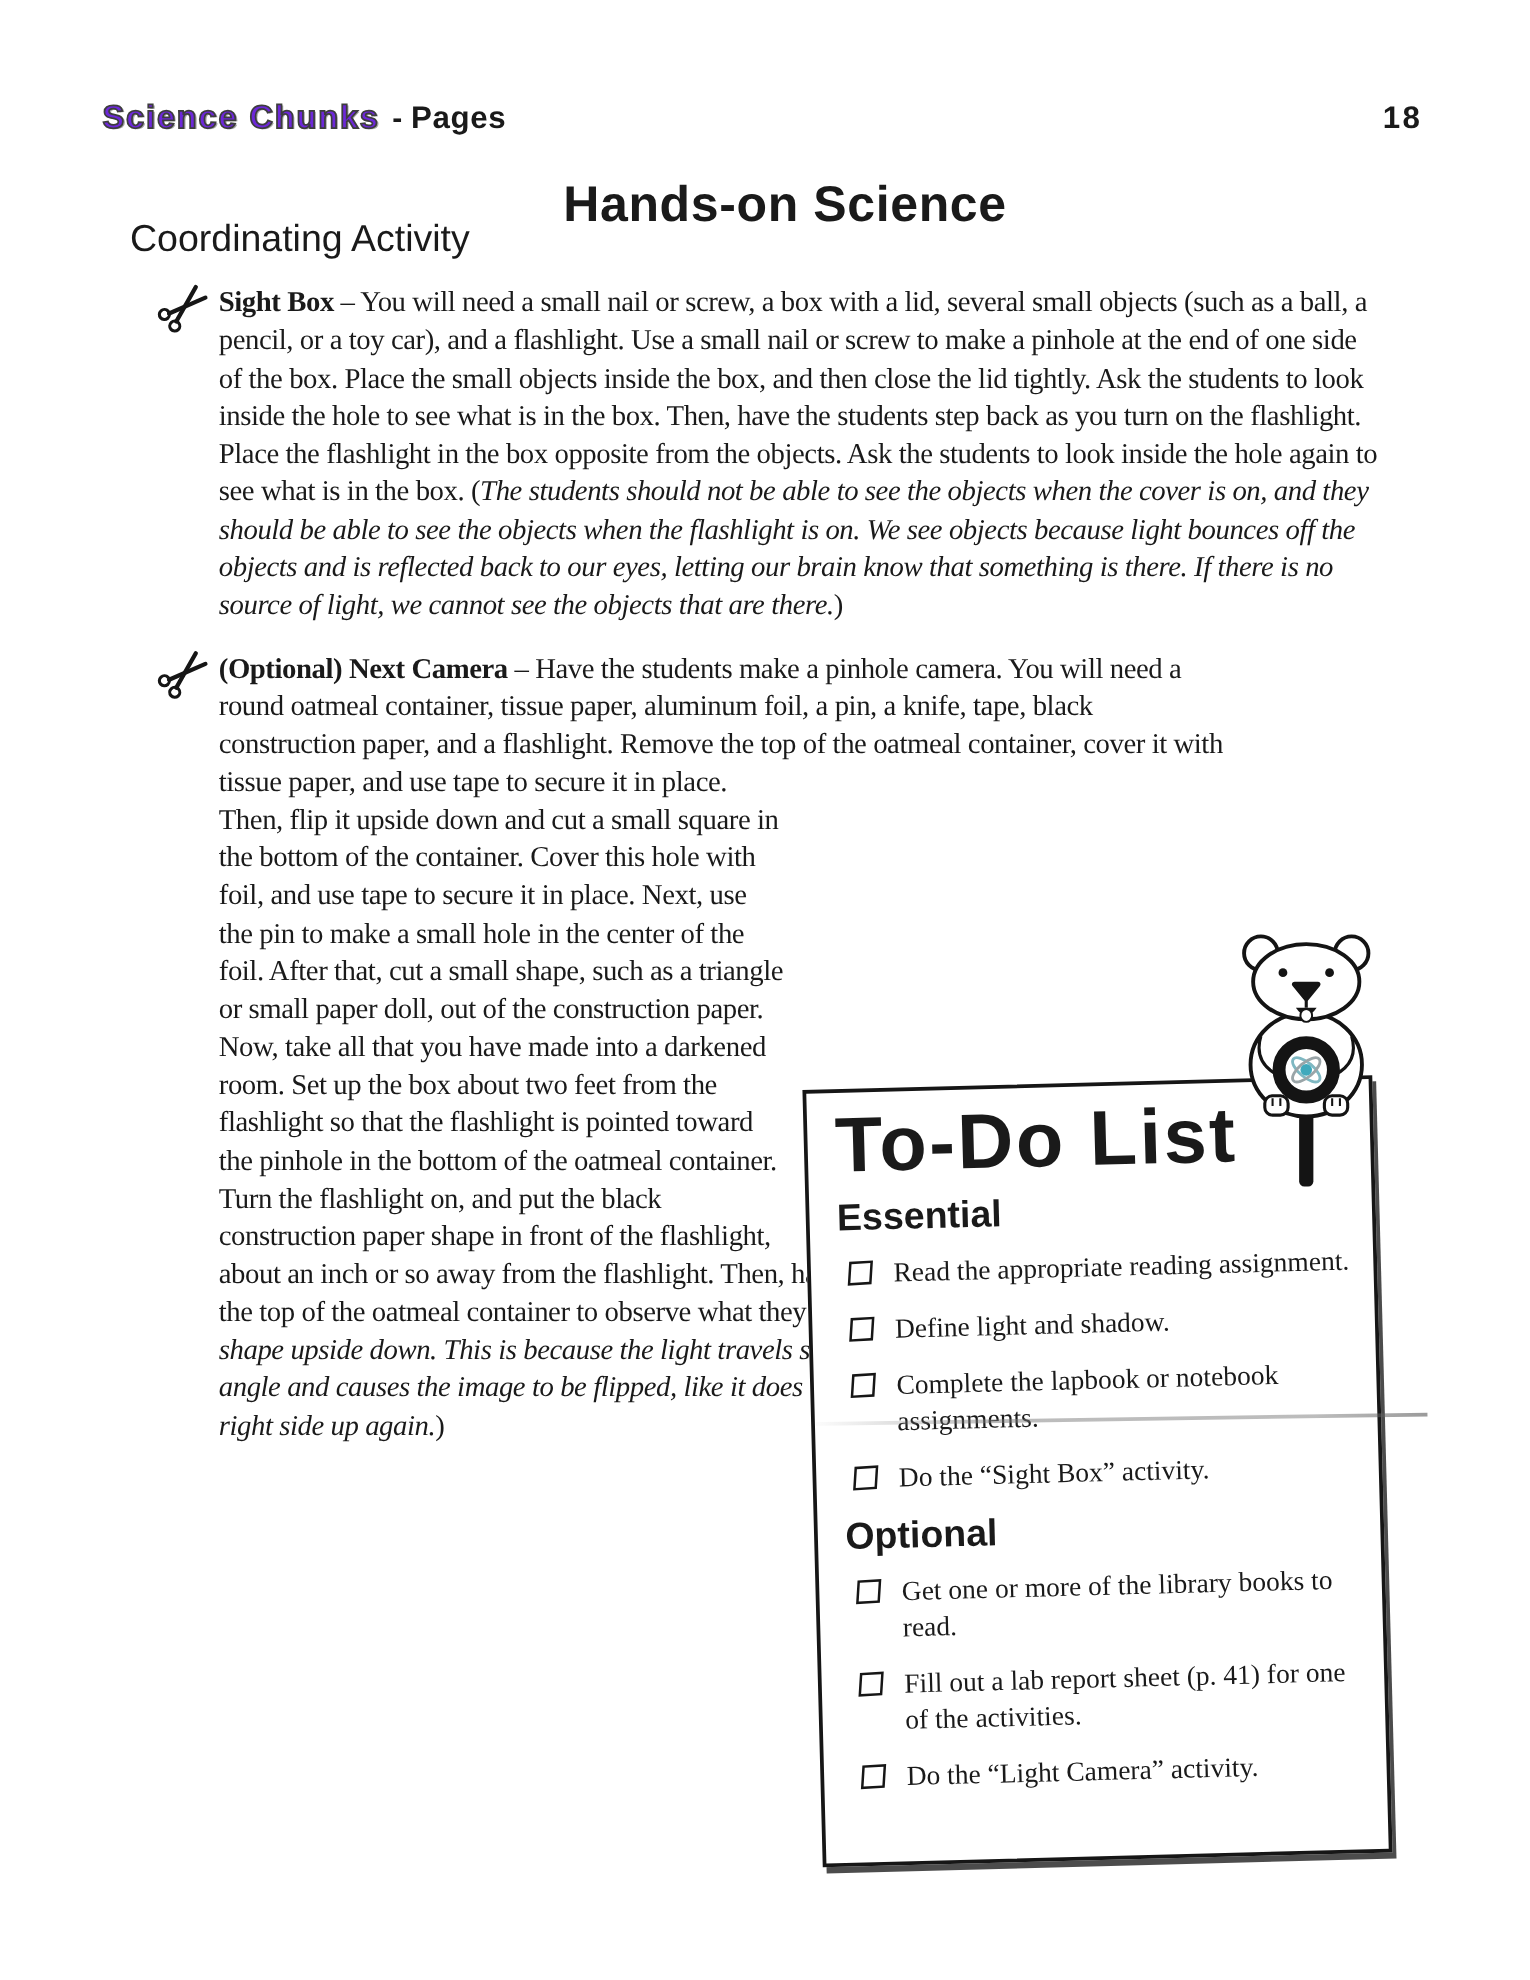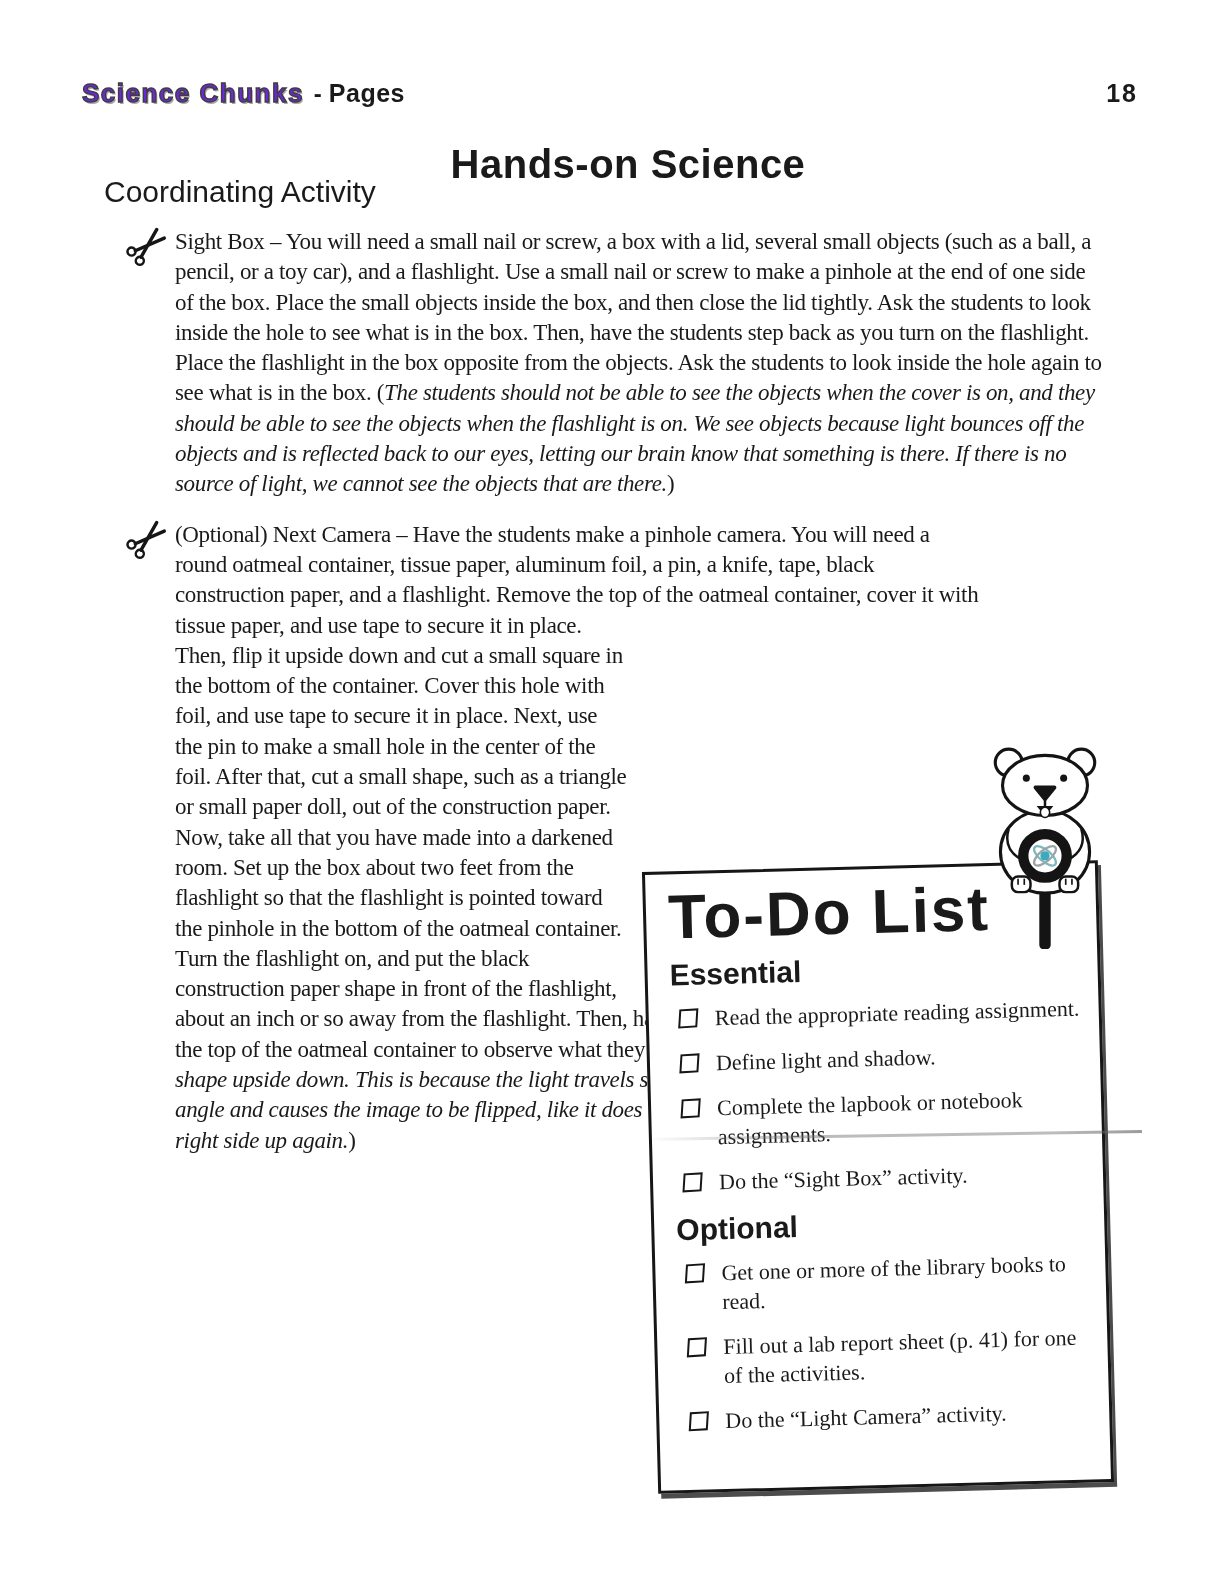--- a/index.html
+++ b/index.html
@@ -36,21 +36,21 @@
   }
 
   
   .activities { position:absolute; top:227px; left:130px; width:976px; }
   .activity { position:relative; padding-left:45px; }
   .activity + .activity { margin-top:20px; }
   .activity p {
     margin:0; font-size:23px; line-height:30.3px; letter-spacing:-0.35px;
     text-align:left;
   }
-  .lead { font-weight:normal; }
+  .lead { font-weight:bold; }
   .note { font-style:italic;margin-top:12px; }
   .scissors {
     position:absolute; left:-4px; top:6px; width:42px; height:26px;
     transform:rotate(-42deg); transform-origin:center;
   }
   .scissors svg { width:42px; height:26px; display:block; }
 
   
   .wrap-spacer {
     float:right; width:478px; height:472px; margin-top:197px;

